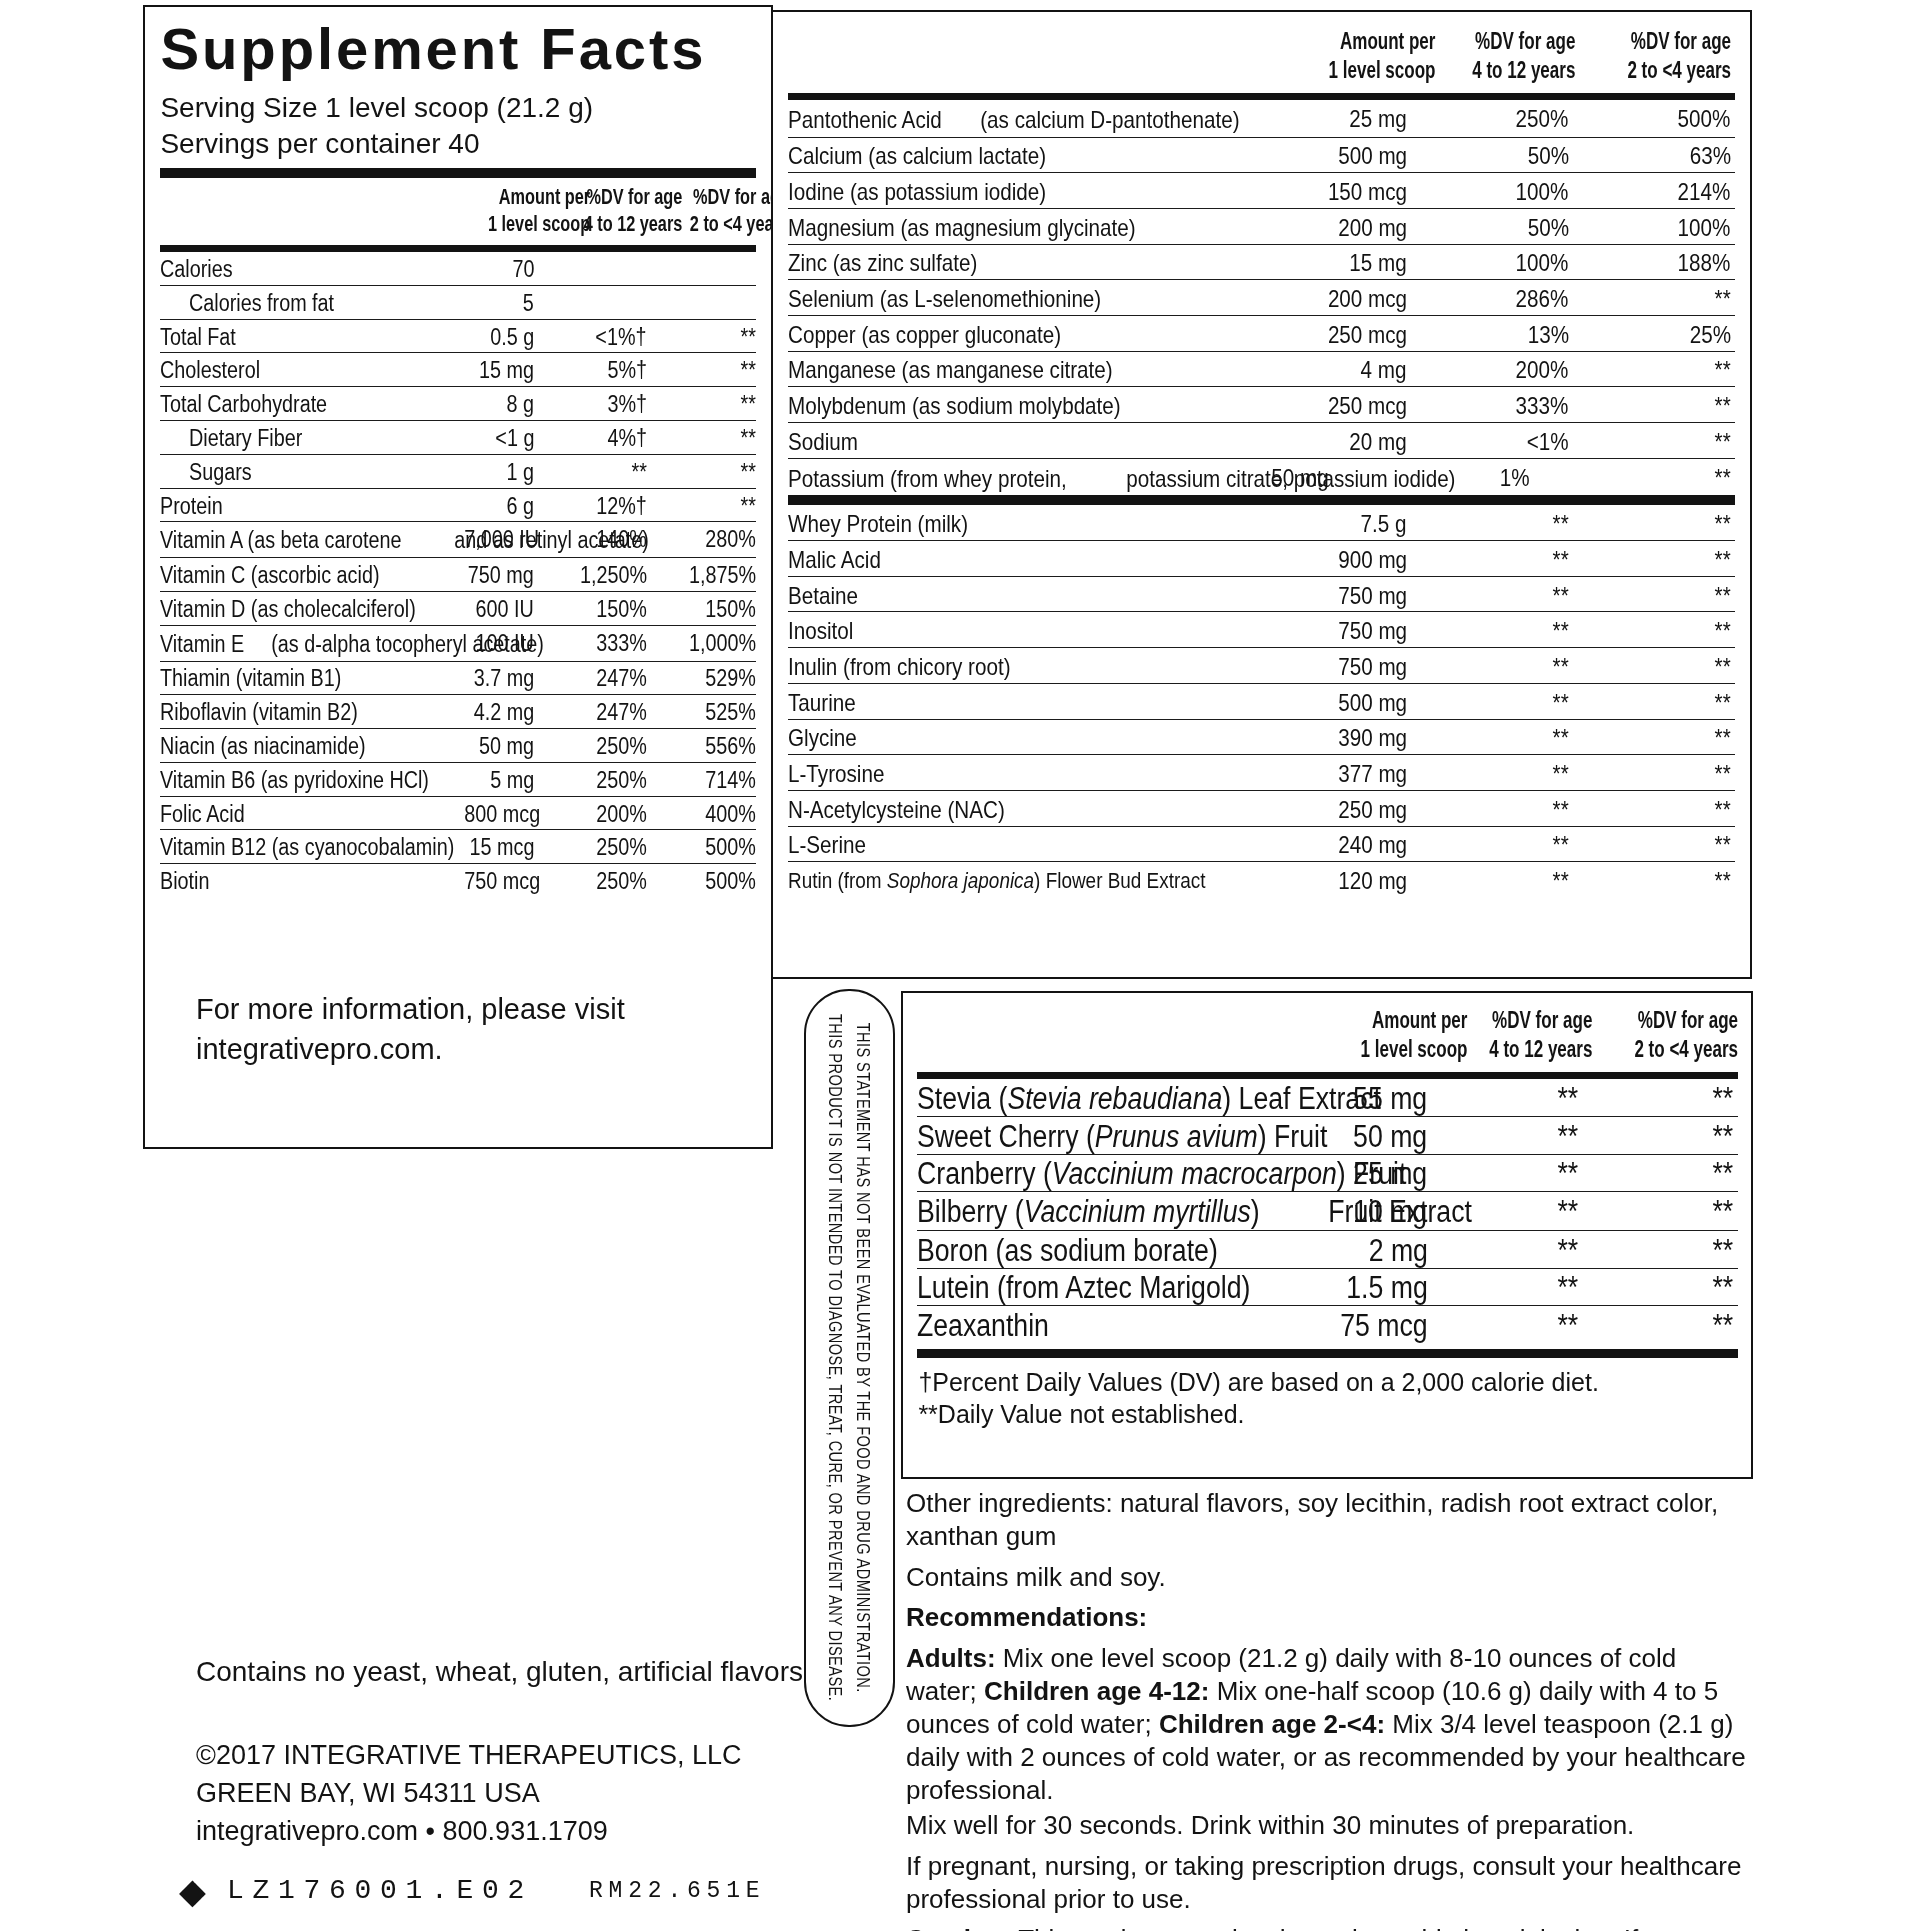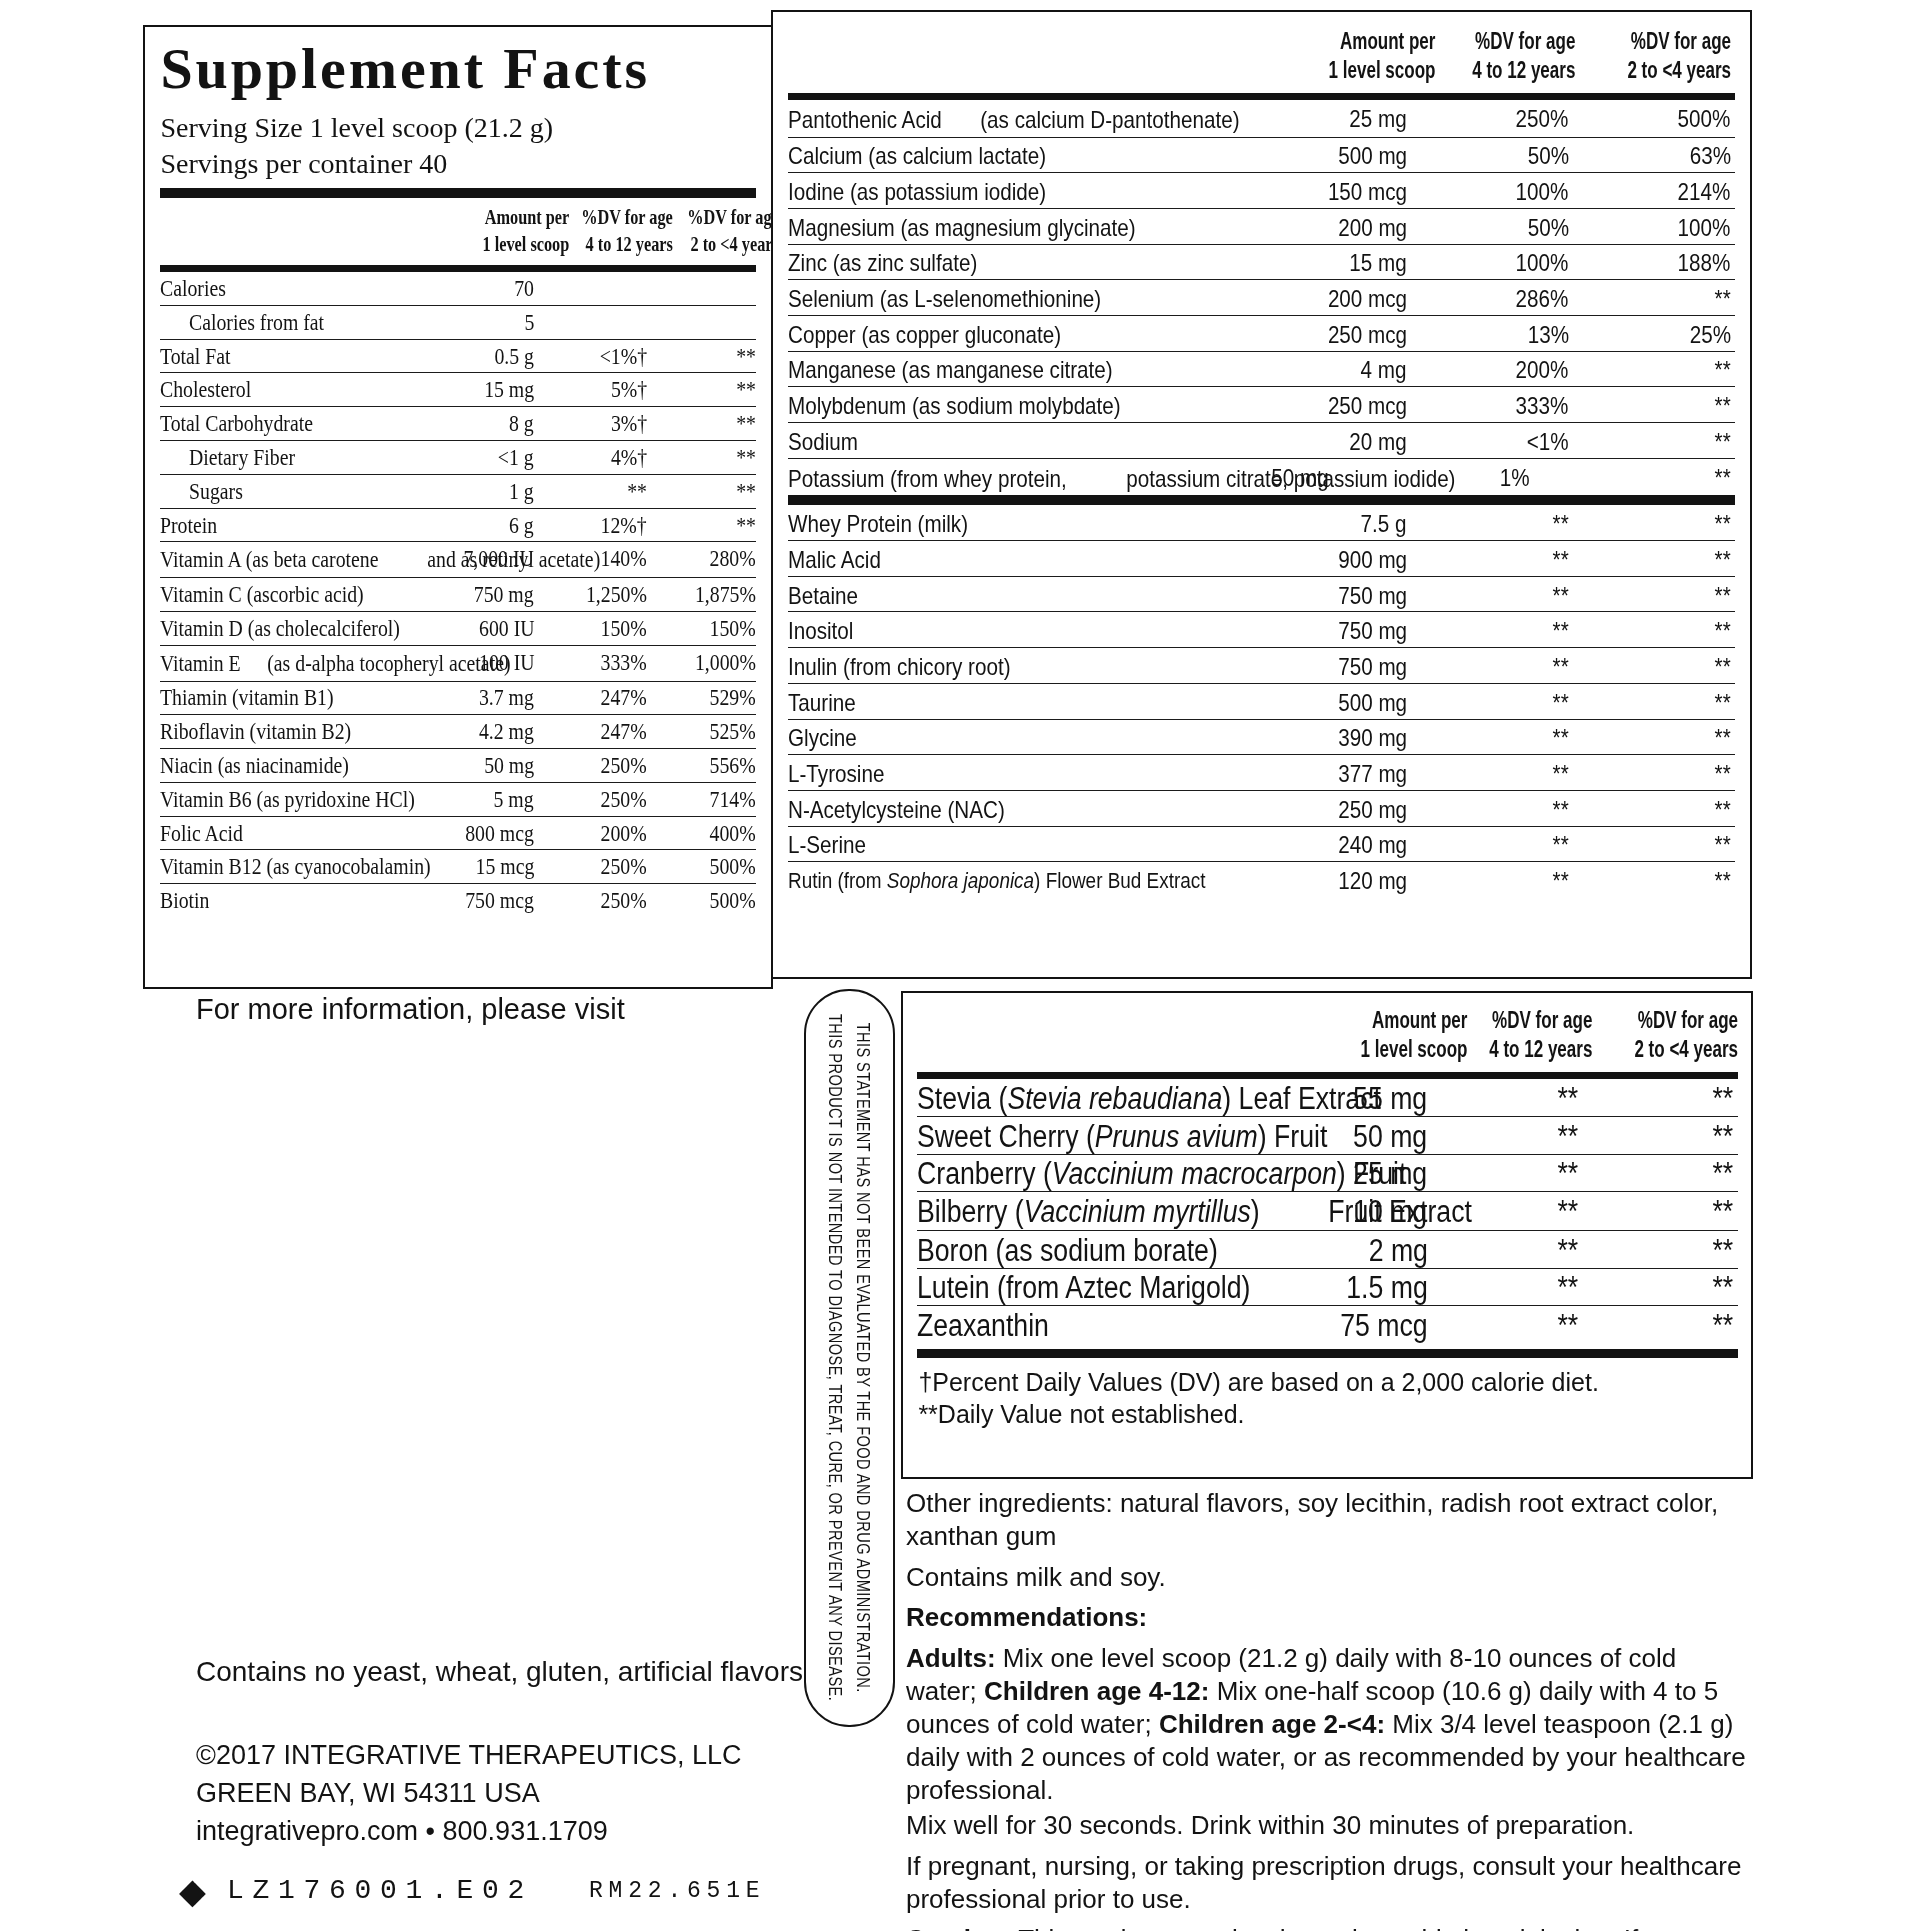--- a/index.html
+++ b/index.html
@@ -3,21 +3,21 @@
 <meta charset="utf-8">
 <style>
   html,body{margin:0;padding:0;}
   body{
     width:1931px;height:1931px;position:relative;overflow:hidden;
     background:#ffffff;color:#131313;
     font-family:"Liberation Sans", sans-serif;
     -webkit-font-smoothing:antialiased;
   }
   .box{position:absolute;border:2.9px solid #131313;background:#fff;box-sizing:border-box;}
-  #left-box{left:143px;top:25px;width:630px;height:964px;padding:9.7px 15.4px;font-family:Liberation Serif, serif;}
+  #left-box{left:143px;top:5px;width:630px;height:1144px;padding:9.7px 15.4px;}
   #right-box{left:771px;top:9.7px;width:981px;height:969px;padding:9.7px 15.4px;}
   #bottom-box{left:901px;top:991px;width:852px;height:488px;padding:7.7px 13.5px;}
 
   .sf-title{font-size:58px;line-height:60px;font-weight:800;letter-spacing:2.9px;margin:1.9px 0 11.6px 0;white-space:nowrap;}
   .serving{font-size:28px;line-height:36px;}
   .bar{height:9.7px;background:#131313;margin-top:5.8px;}
 
   
   .thead{display:grid;font-weight:700;padding:5.8px 0 7.7px 0;border-bottom:7.7px solid #131313;}
   .rows .row{display:grid;align-items:start;border-bottom:1.9px solid #1b1b1b;}
@@ -473,20 +473,21 @@
 
 <div id="pill">
   <div class="rot">
     <span class="cx">THIS STATEMENT HAS NOT BEEN EVALUATED BY THE FOOD AND DRUG ADMINISTRATION.</span>
     <span class="cx">THIS PRODUCT IS NOT INTENDED TO DIAGNOSE, TREAT, CURE, OR PREVENT ANY DISEASE.</span>
   </div>
 </div>
 
 <div class="freetext" id="more-info">
   <div>For more information, please visit</div>
+  <div>integrativepro.com.</div>
 </div>
 
 <div class="freetext" id="free-of">
   <div>Contains no yeast, wheat, gluten, artificial flavors</div>
 </div>
 
 <div class="freetext" id="company">
   <div>©2017 INTEGRATIVE THERAPEUTICS, LLC</div>
   <div>GREEN BAY, WI  54311  USA</div>
   <div>integrativepro.com • 800.931.1709</div>

